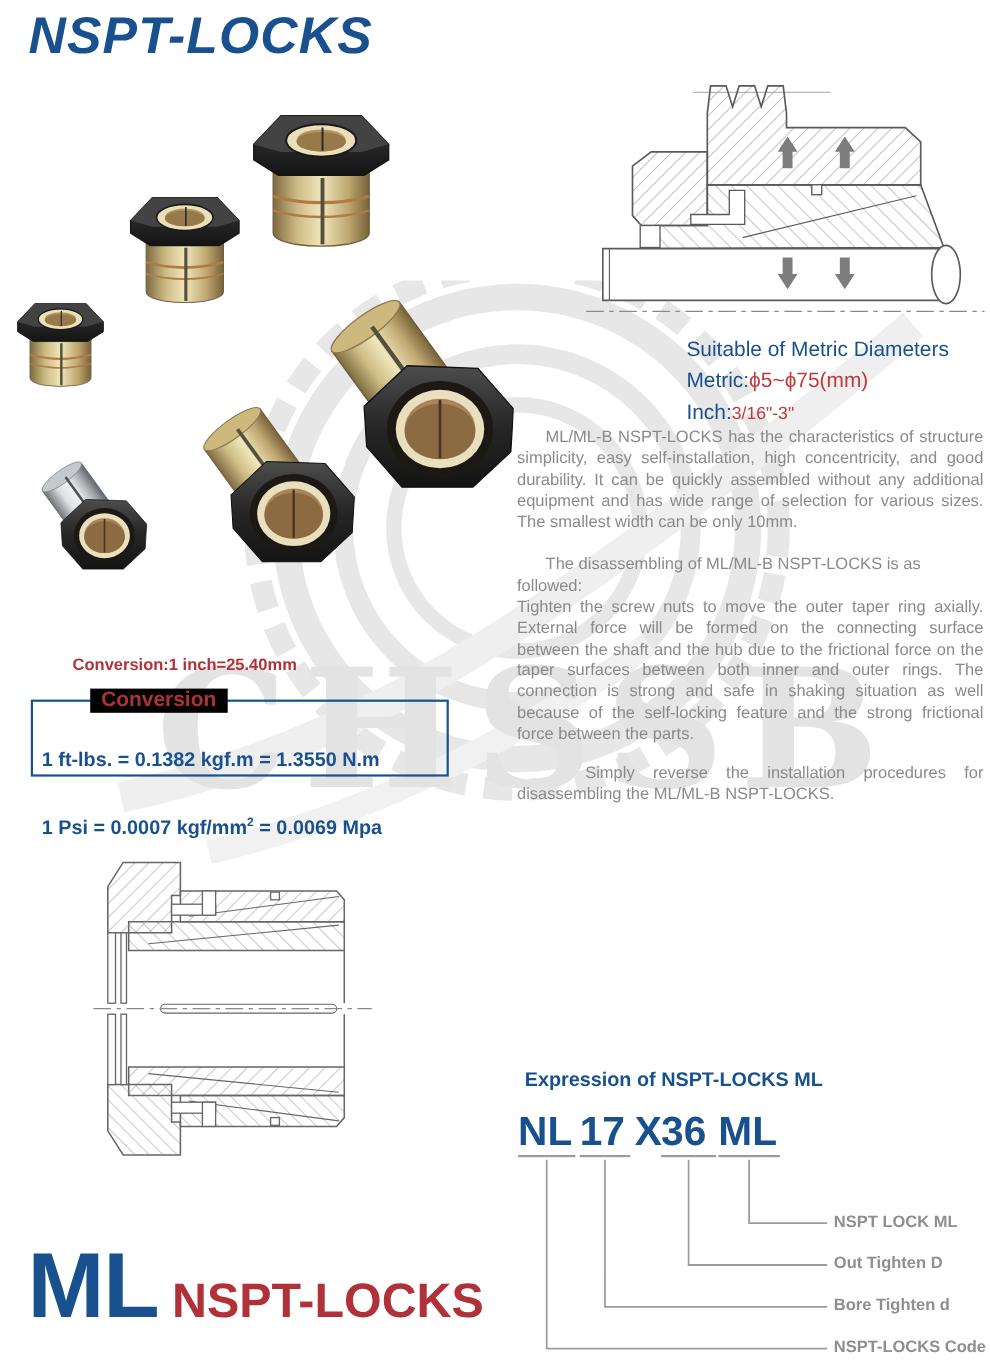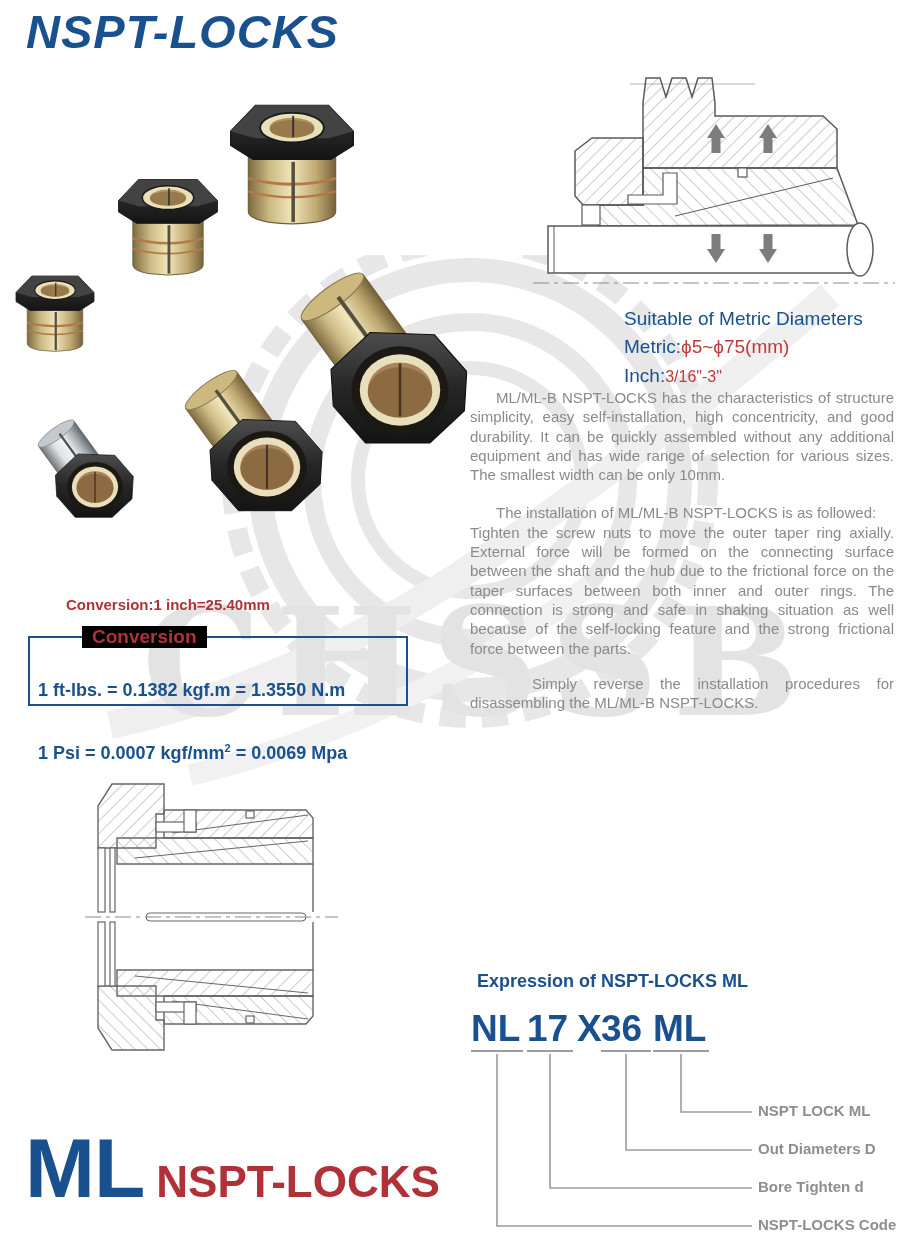--- a/index.html
+++ b/index.html
@@ -190,21 +190,21 @@
   <div class="layer shaft-heading">Suitable of Metric Diameters</div>
   <div class="layer metric-line">
     <span class="lbl-blue">Metric:</span><span class="val-red">ϕ5~ϕ75(mm)</span>
   </div>
   <div class="layer inch-line">
     <span class="lbl-blue">Inch:</span><span class="val-red">3/16"-3"</span>
   </div>
 
   <div class="layer body-text">
     <p class="p1">ML/ML-B NSPT-LOCKS has the characteristics of structure simplicity, easy self-installation, high concentricity, and good durability. It can be quickly assembled without any additional equipment and has wide range of selection for various sizes. The smallest width can be only 10mm.</p>
-    <p class="p2-head">The installation of ML/ML-B NSPT-LOCKS is as followed:</p>
+    <p class="p2-head">The disassembling of ML/ML-B NSPT-LOCKS is as followed:</p>
     <p class="p2">Tighten the screw nuts to move the outer taper ring axially. External force will be formed on the connecting surface between the shaft and the hub due to the frictional force on the taper surfaces between both inner and outer rings. The connection is strong and safe in shaking situation as well because of the self-locking feature and the strong frictional force between the parts.</p>
     <p class="p3">Simply reverse the installation procedures for disassembling the ML/ML-B NSPT-LOCKS.</p>
   </div>
 
   <div class="layer conv-note">Conversion:1 inch=25.40mm</div>
   <div class="layer conv-box">
     <span class="conv-legend">Conversion</span>
     <div class="conv-lines">
       <div class="conv-line">1 ft-lbs. = 0.1382 kgf.m = 1.3550 N.m</div>
       <div class="conv-line"><span>1 Psi = 0.0007 kgf/mm</span><sup>2</sup><span> = 0.0069 Mpa</span></div>
@@ -247,21 +247,21 @@
   <span class="code-seg u" style="left:653px;width:56px;">ML</span>
   <svg class="layer callouts" width="440" height="186" viewBox="0 0 440 186">
     <g fill="none" stroke="var(--line-gray)" stroke-width="1.6">
       <path d="M221,0 V58 H292"></path>
       <path d="M166,0 V96 H292"></path>
       <path d="M90,0 V134 H292"></path>
       <path d="M37,0 V172 H292"></path>
     </g>
   </svg>
   <div class="layer callout-label" style="top:1102px;">NSPT LOCK ML</div>
-  <div class="layer callout-label" style="top:1140px;">Out Diameters D</div>
+  <div class="layer callout-label" style="top:1140px;">Out Tighten D</div>
   <div class="layer callout-label" style="top:1178px;">Bore Tighten d</div>
   <div class="layer callout-label" style="top:1216px;">NSPT-LOCKS Code</div>
 
   <div class="layer footer-logo">
     <span class="footer-ml">ML</span>
     <span class="footer-name">NSPT-LOCKS</span>
   </div>
 
 </div>
 

